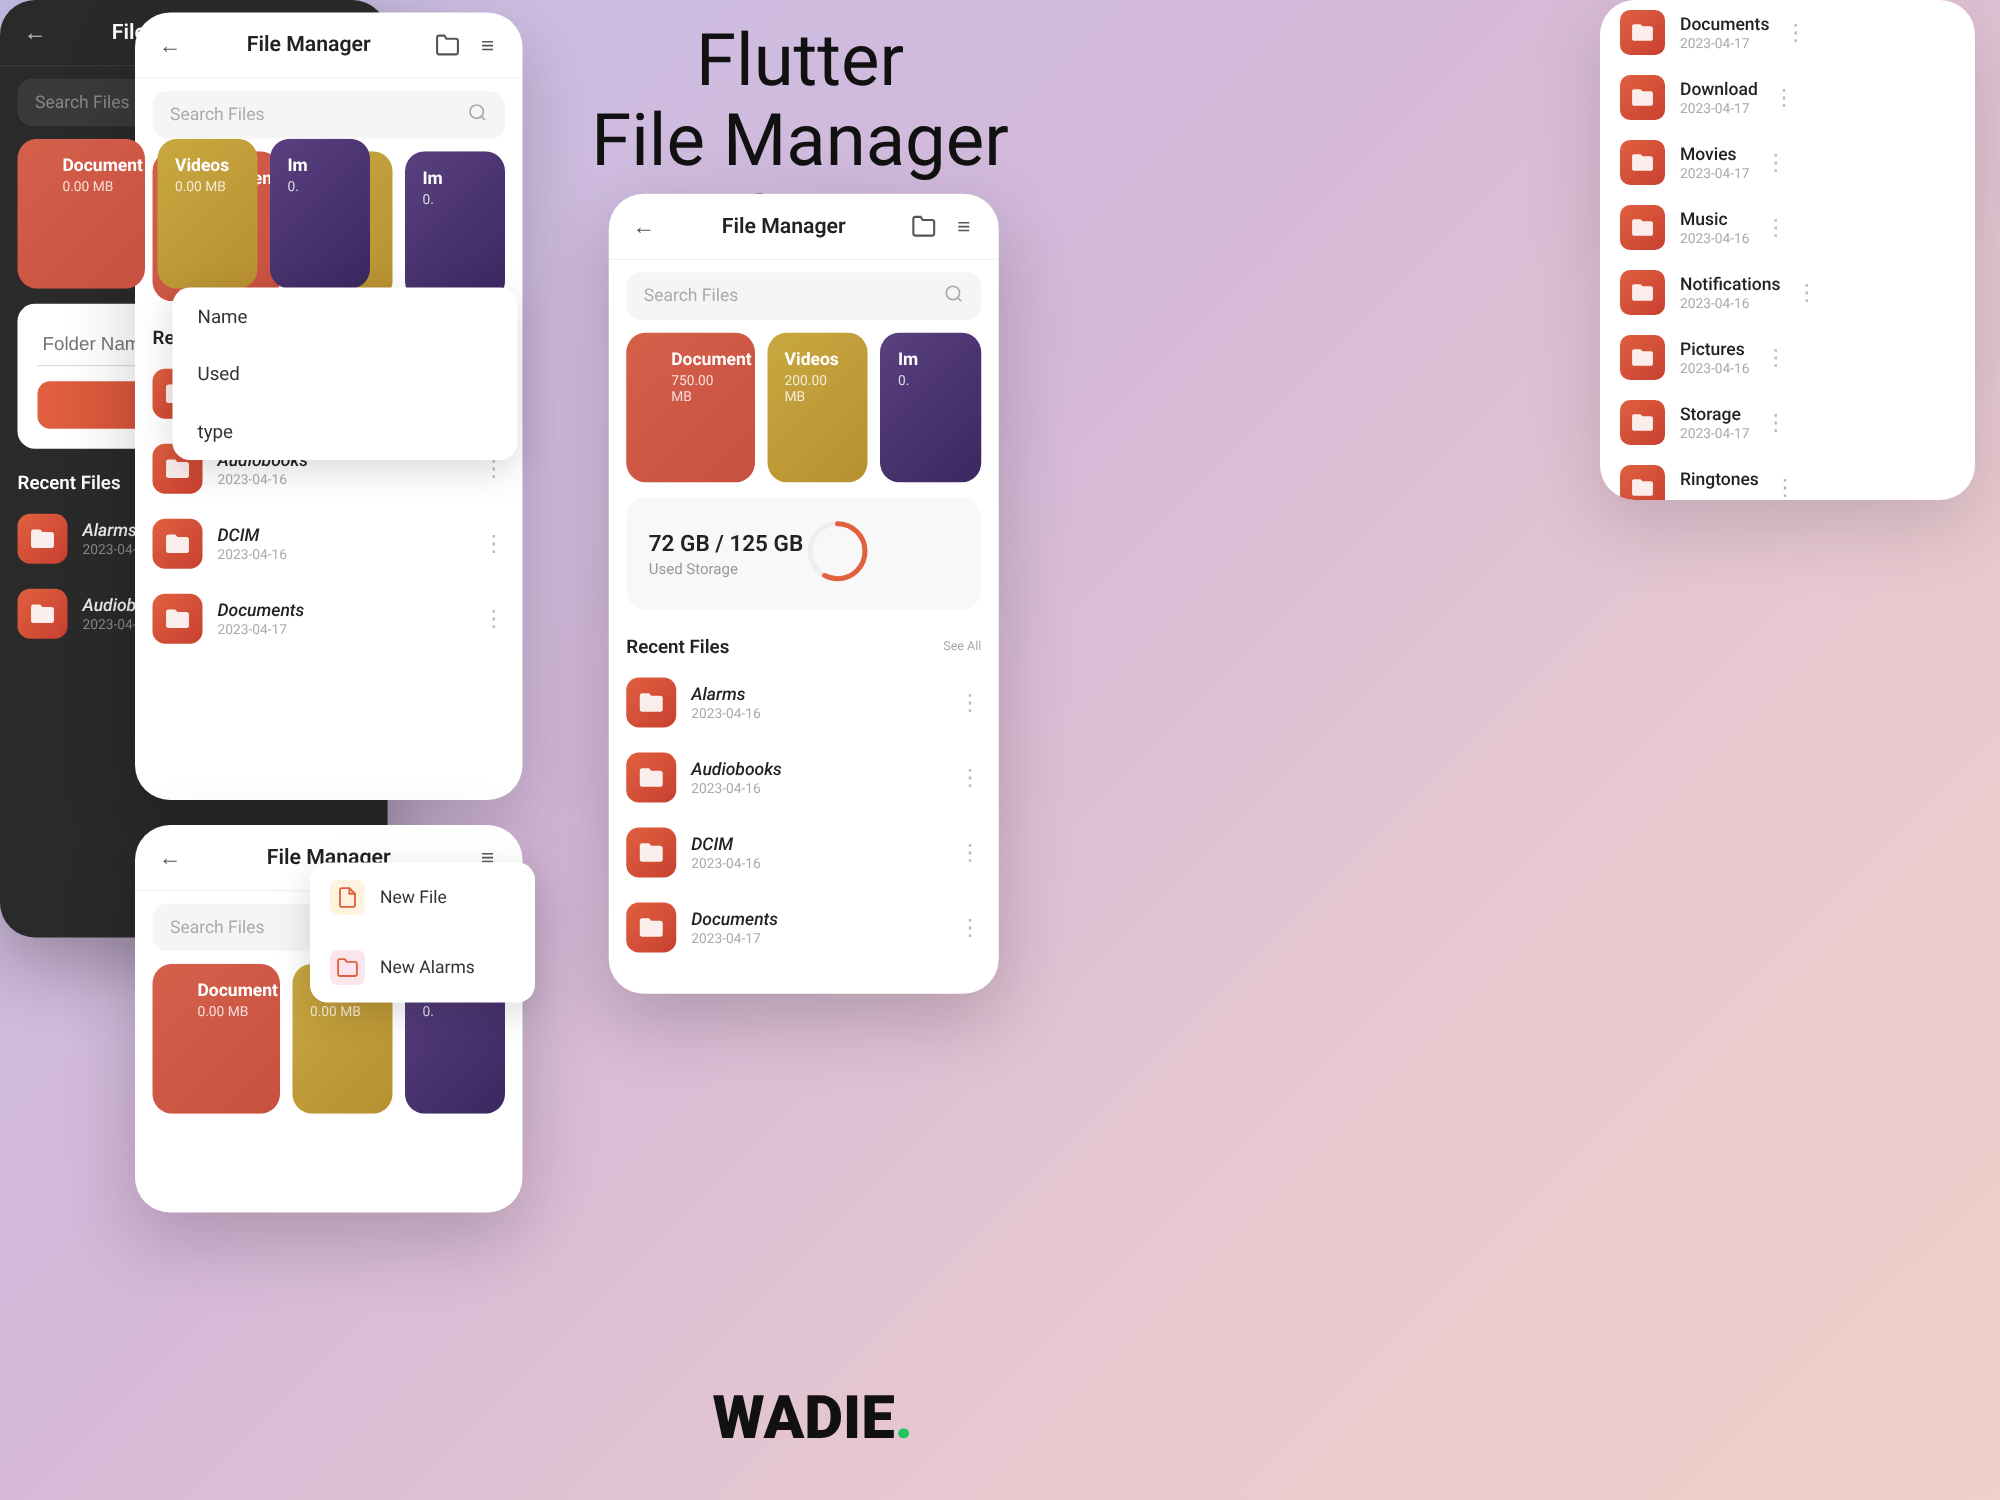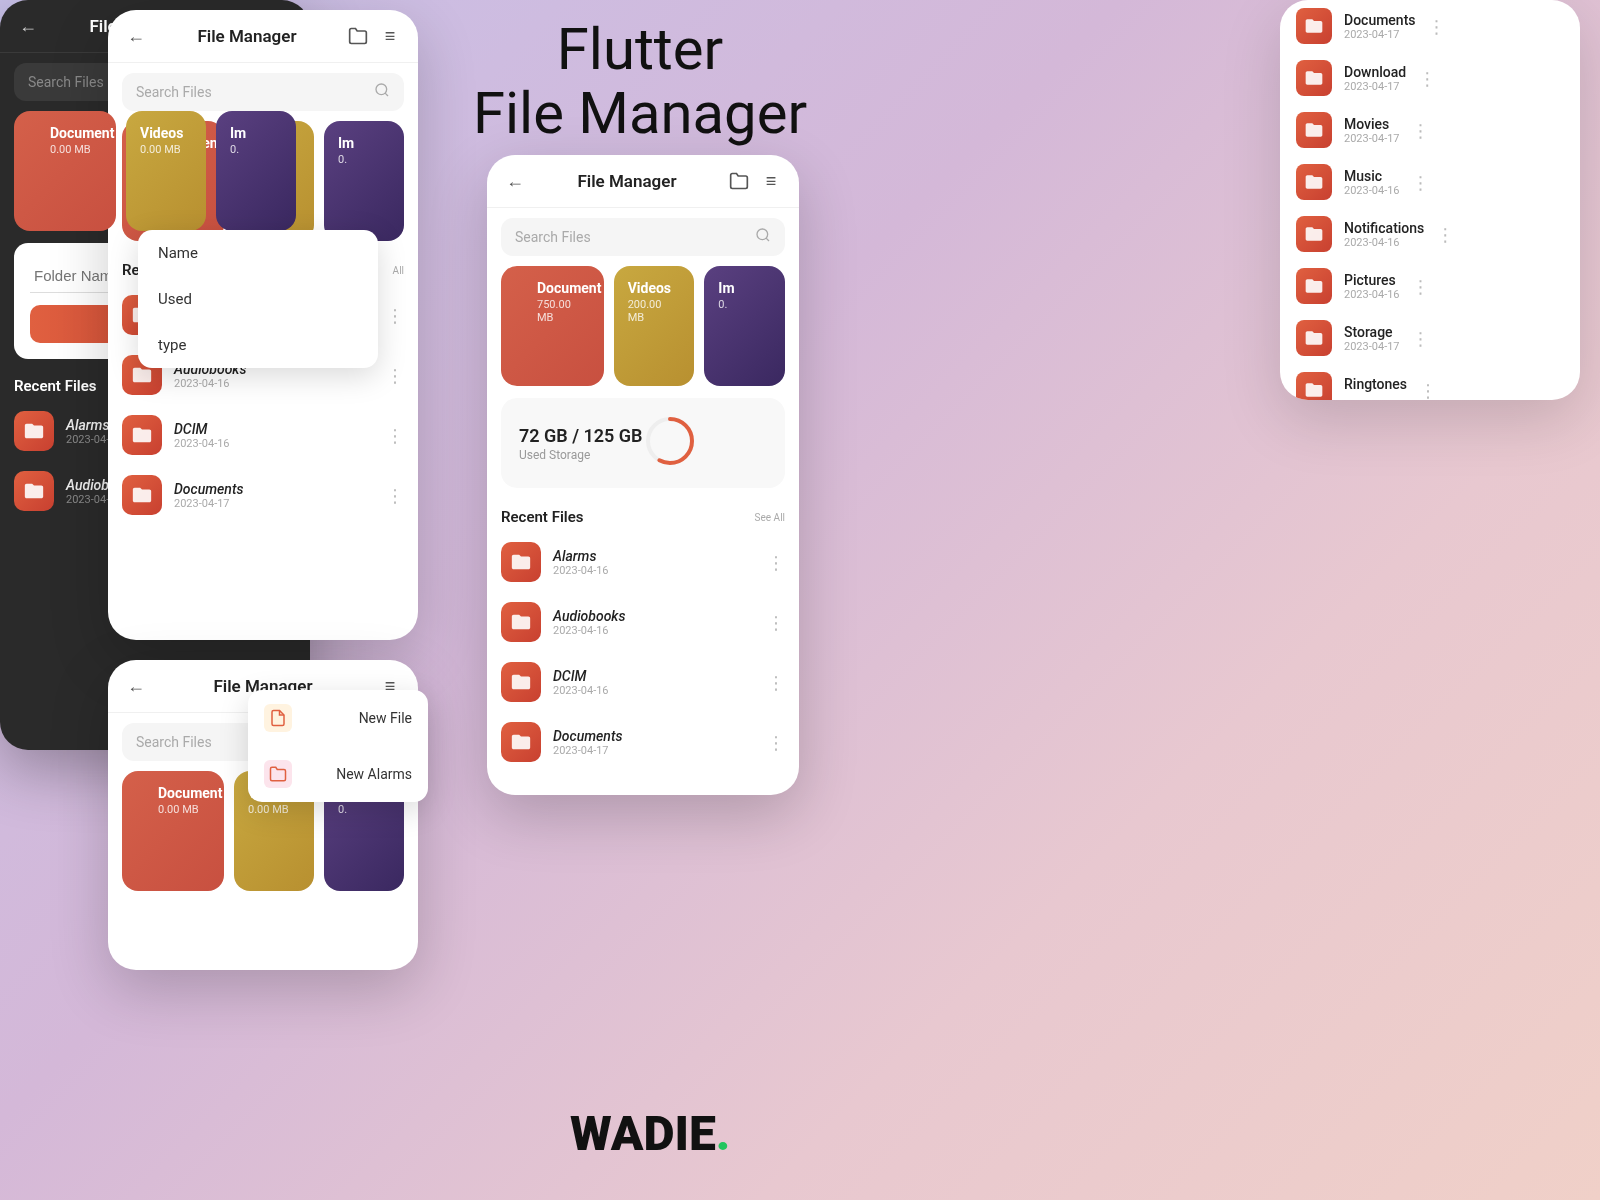--- a/index.html
+++ b/index.html
@@ -233,21 +233,21 @@
     }
 
     
     .sort-dropdown {
       position: absolute;
       left: 138px;
       top: 230px;
       background: #fff;
       border-radius: 14px;
       box-shadow: 0 8px 30px rgba(0,0,0,0.15);
-      width: 240px;
+      width: 276px;
       z-index: 10;
       overflow: hidden;
     }
     .sort-item {
       padding: 14px 20px;
       font-size: 15px;
       color: #333;
       cursor: pointer;
     }
 
@@ -319,21 +319,20 @@
       overflow: hidden;
     }
     .popup-item {
       display: flex;
       align-items: center;
       padding: 14px 16px;
       gap: 12px;
       font-size: 14px;
       color: #333;
       cursor: pointer;
-      justify-content: space-between;
     }
     .popup-icon {
       width: 28px;
       height: 28px;
       display: flex;
       align-items: center;
       justify-content: center;
       border-radius: 6px;
     }
     .popup-icon.file-ic { background: #fff3e0; }

